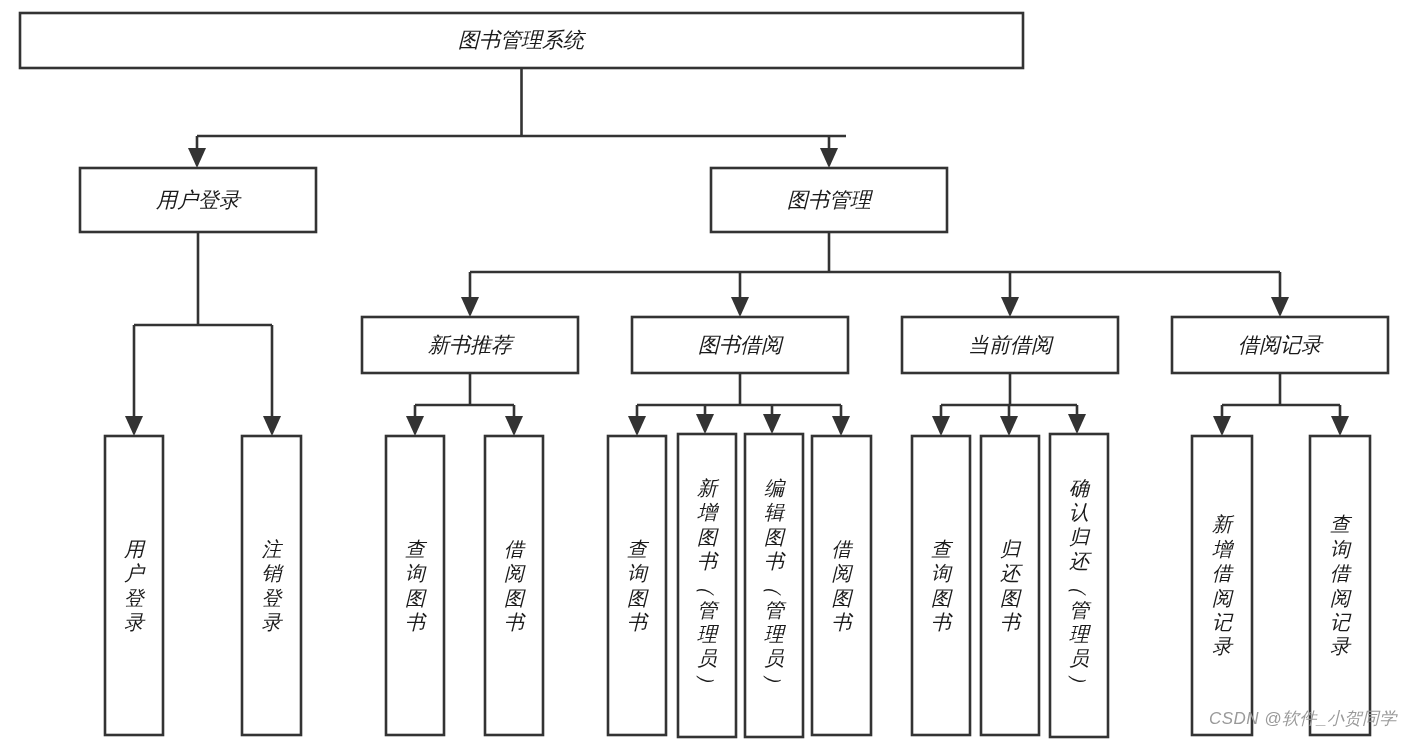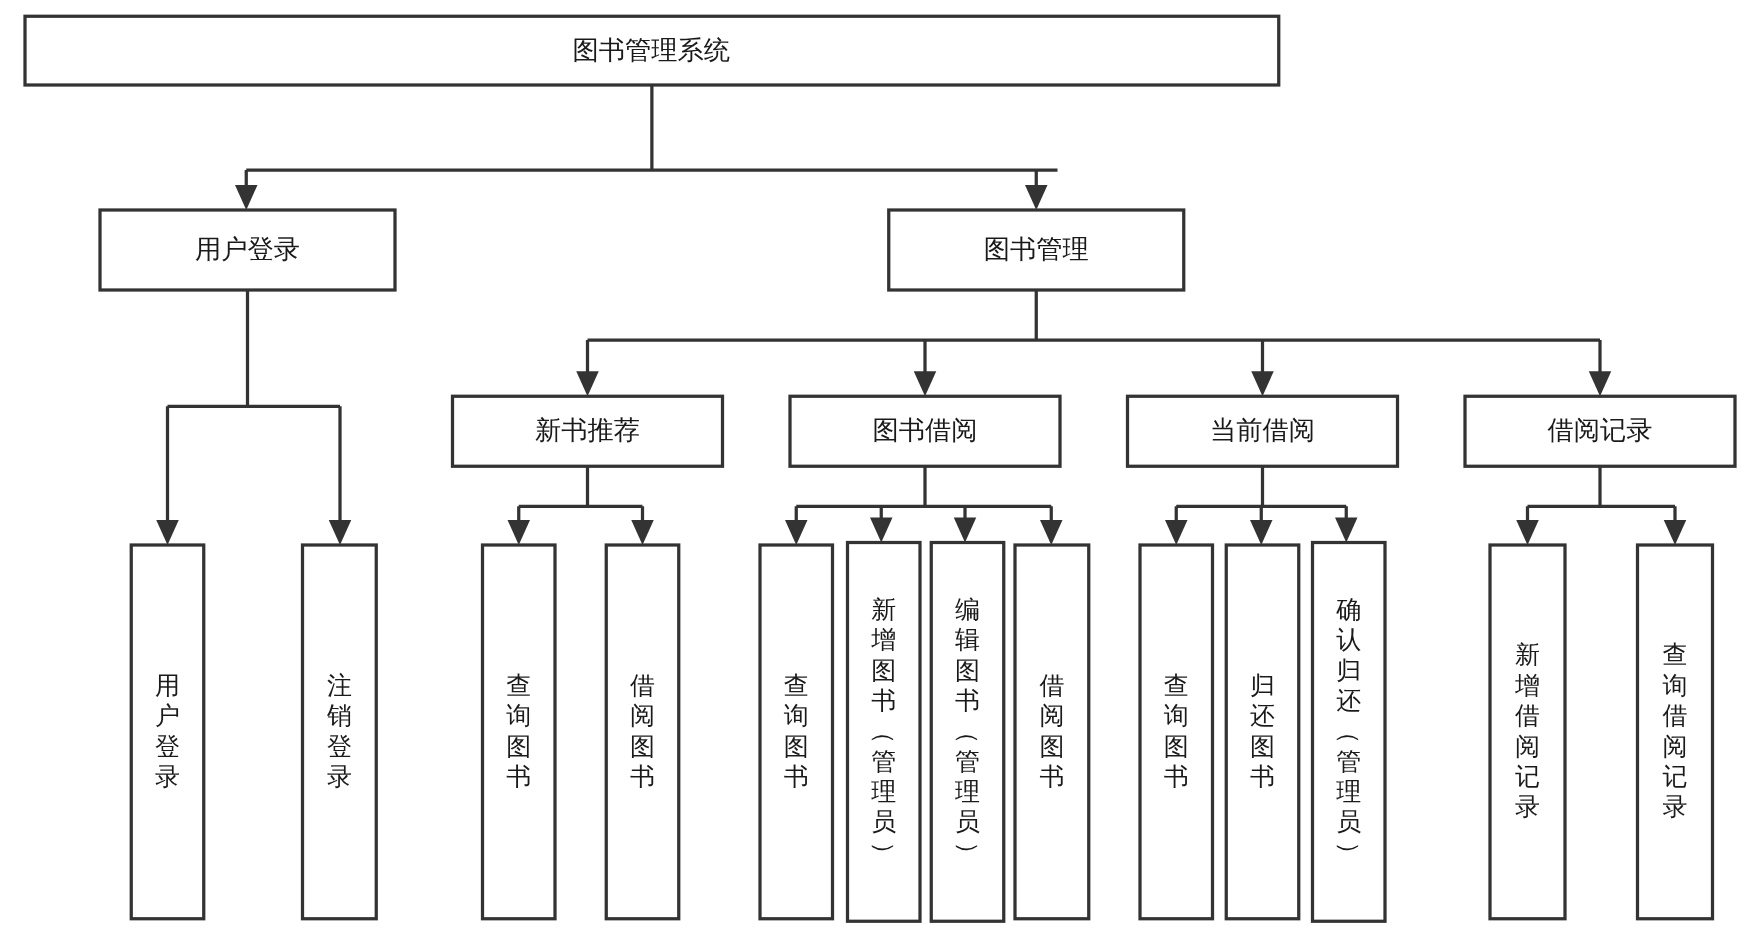--- a/index.html
+++ b/index.html
@@ -11,20 +11,21 @@
     width: 1405px;
     height: 747px;
     font-family: "Liberation Sans", "DejaVu Sans", sans-serif;
     overflow: hidden;
   }
   #diagram-root {
     position: relative;
     width: 1405px;
     height: 734px;
     background: #ffffff;
+    font-style: italic;
   }
   svg.layer {
     position: absolute;
     left: 0;
     top: 0;
     width: 1405px;
     height: 747px;
   }
   .node-box {
     fill: #ffffff;
@@ -289,13 +290,14 @@
     </div>
   <div class="vlabel" style="left:1310px; top:436px; width:60px; height:299px;">
       <span class="ch">查</span>
       <span class="ch">询</span>
       <span class="ch">借</span>
       <span class="ch">阅</span>
       <span class="ch">记</span>
       <span class="ch">录</span>
     </div>
 
+  <div class="watermark">CSDN @软件_小贺同学</div>
 </div>
 
 </body></html>

